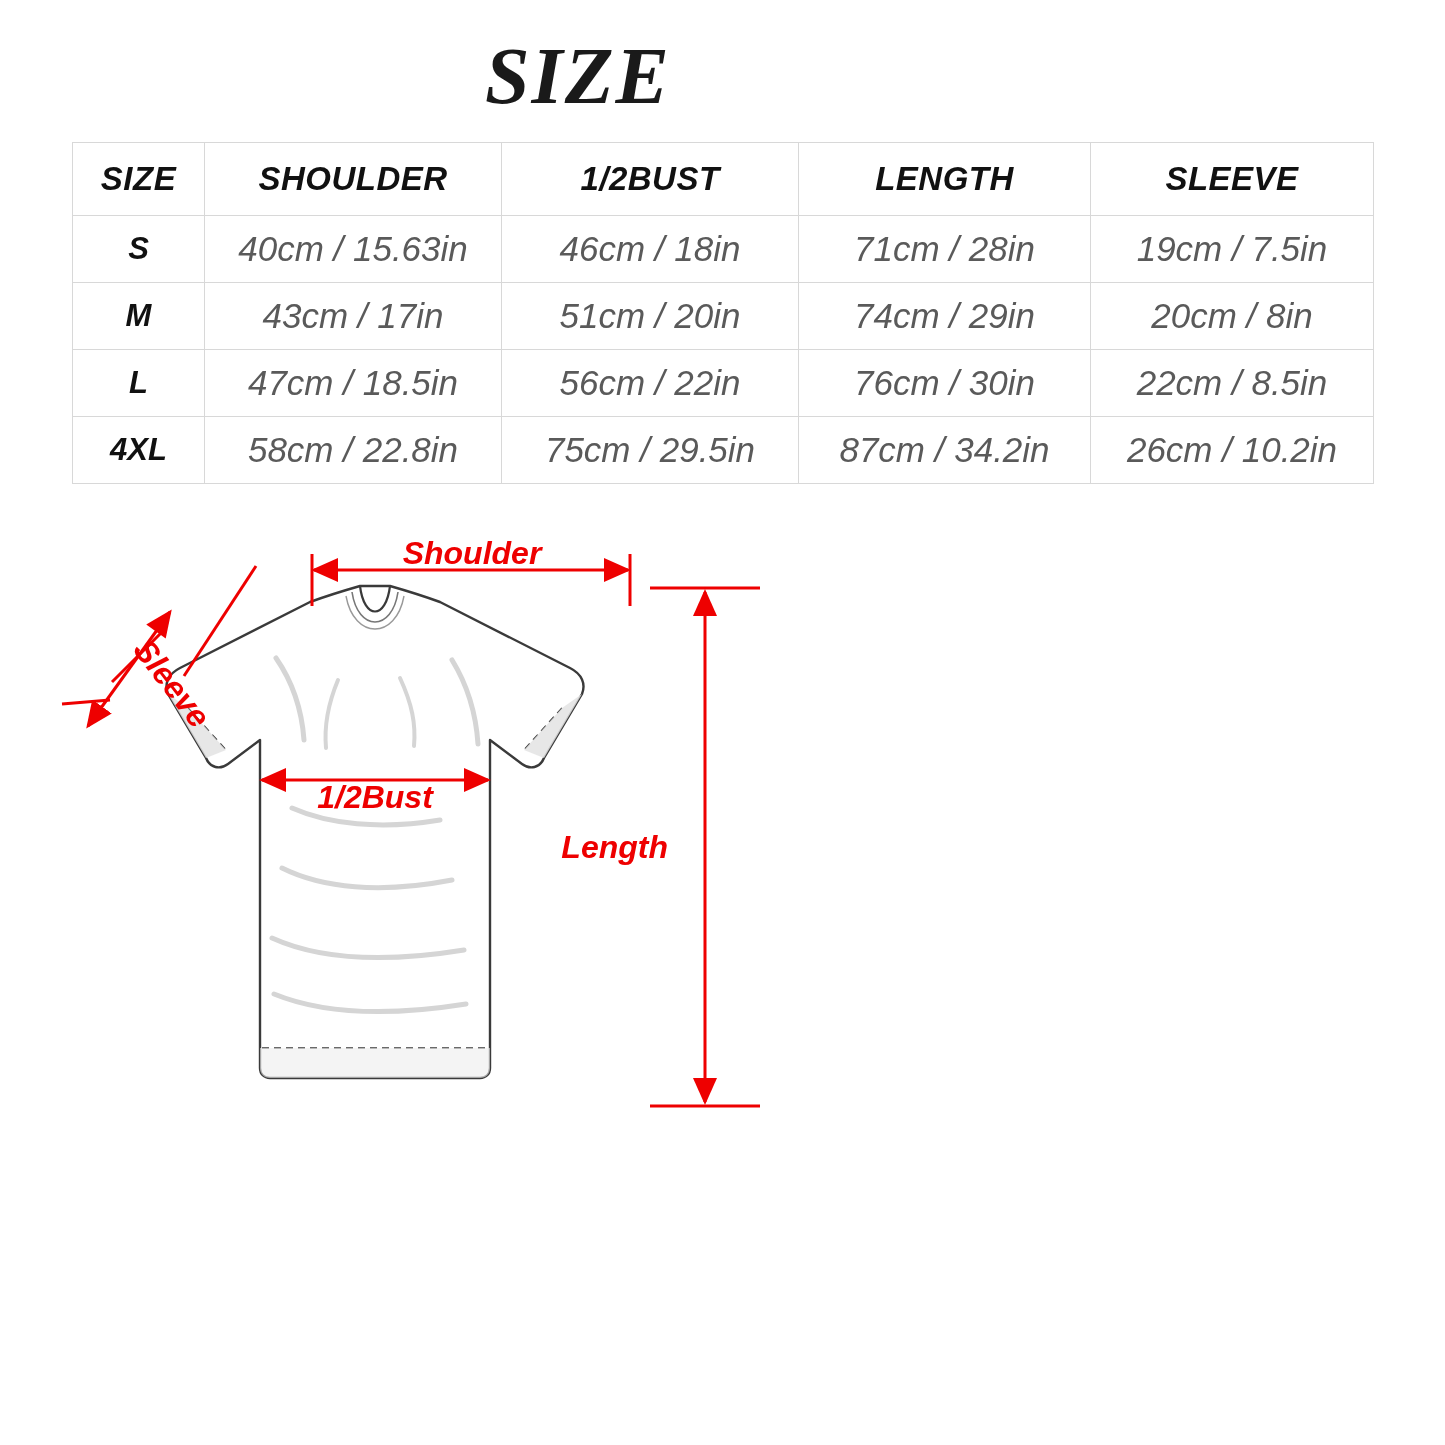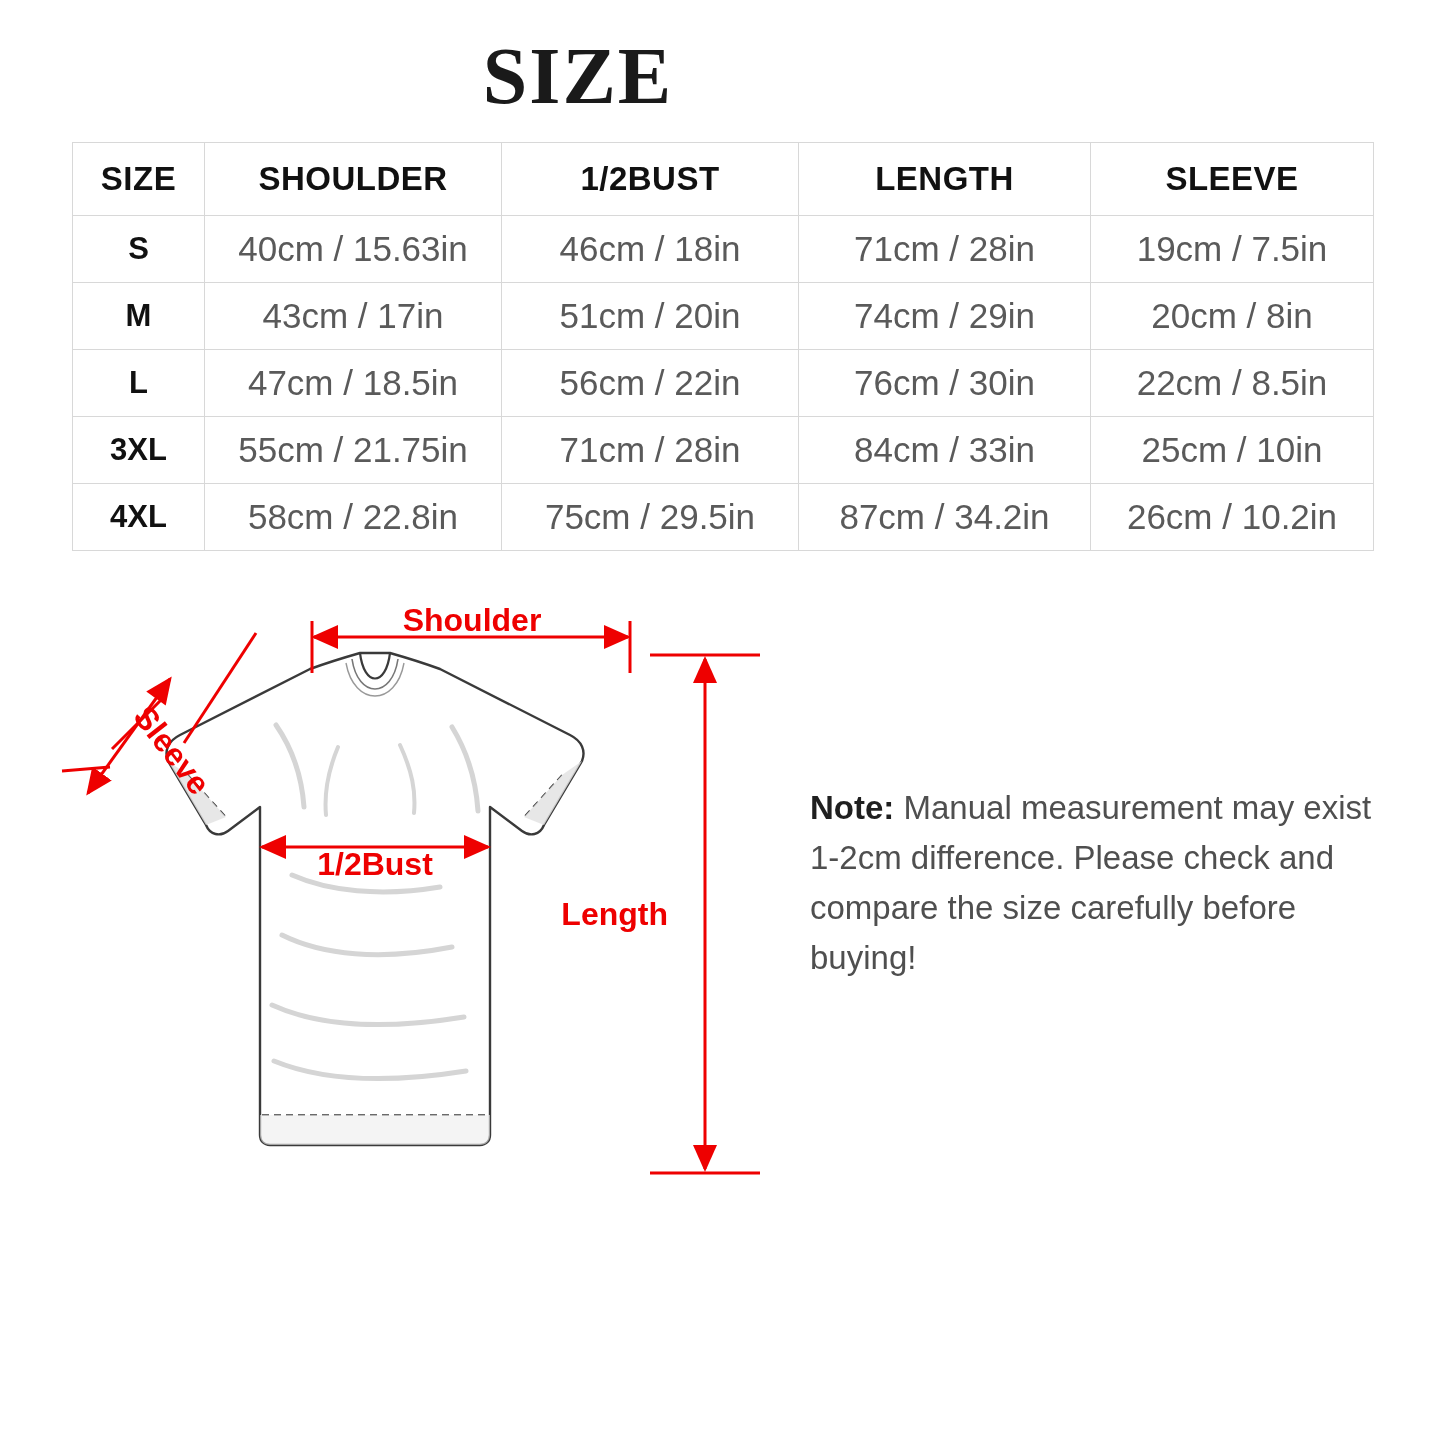--- a/index.html
+++ b/index.html
@@ -12,20 +12,21 @@
     height: 1445px;
     font-family: "Liberation Sans", sans-serif;
     color: #333333;
     position: relative;
     overflow: hidden;
   }
   .page {
     width: 1156px;
     height: 1445px;
     position: relative;
+    font-style: italic;
   }
   
   .title {
     text-align: center;
     font-family: "Liberation Serif", serif;
     font-weight: bold;
     font-size: 80px;
     letter-spacing: 2px;
     color: #1a1a1a;
     padding-top: 36px;
@@ -137,27 +138,20 @@
           <td>51cm / 20in</td>
           <td>74cm / 29in</td>
           <td>20cm / 8in</td>
         </tr>
         <tr>
           <td class="size-cell">L</td>
           <td>47cm / 18.5in</td>
           <td>56cm / 22in</td>
           <td>76cm / 30in</td>
           <td>22cm / 8.5in</td>
-        </tr>
-        <tr>
-          <td class="size-cell">3XL</td>
-          <td>55cm / 21.75in</td>
-          <td>71cm / 28in</td>
-          <td>84cm / 33in</td>
-          <td>25cm / 10in</td>
         </tr>
         <tr>
           <td class="size-cell">4XL</td>
           <td>58cm / 22.8in</td>
           <td>75cm / 29.5in</td>
           <td>87cm / 34.2in</td>
           <td>26cm / 10.2in</td>
         </tr>
       </tbody>
     </table>
@@ -253,19 +247,16 @@
 
         <g stroke="#ee0000" stroke-width="3" fill="none">
           <line x1="590" y1="80" x2="700" y2="80"></line>
           <line x1="590" y1="598" x2="700" y2="598"></line>
           <line x1="645" y1="84" x2="645" y2="594" marker-start="url(#arrL)" marker-end="url(#arrR)"></line>
         </g>
         <text x="608" y="350" fill="#ee0000" font-family="Liberation Sans, sans-serif" font-size="32" font-weight="bold" text-anchor="end">Length</text>
       </svg>
     </div>
 
-    <div class="note">
-      <b>Note:</b><span> Manual measurement may exist 1-2cm difference. Please check and compare the size carefully before buying!</span>
-    </div>
 
   </div>
 
 </div>
 
 </body></html>

